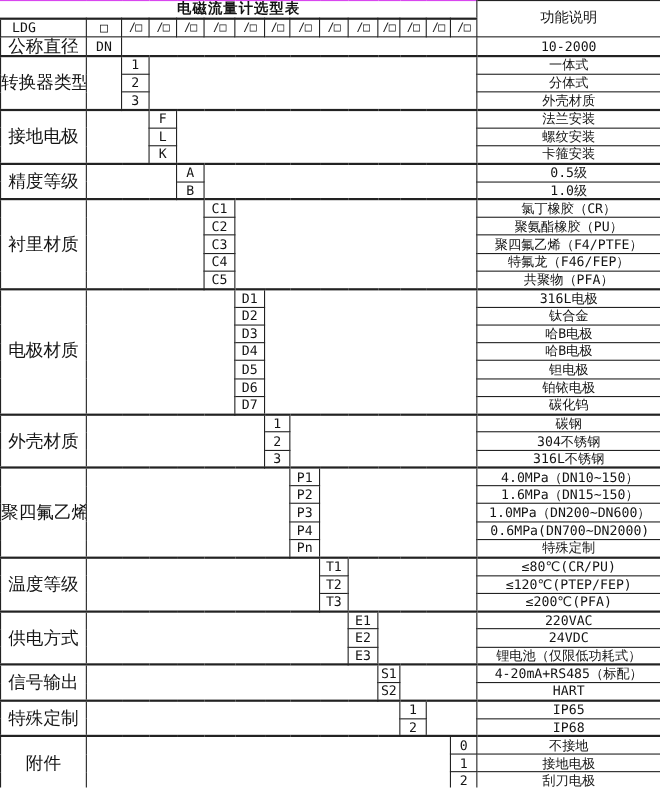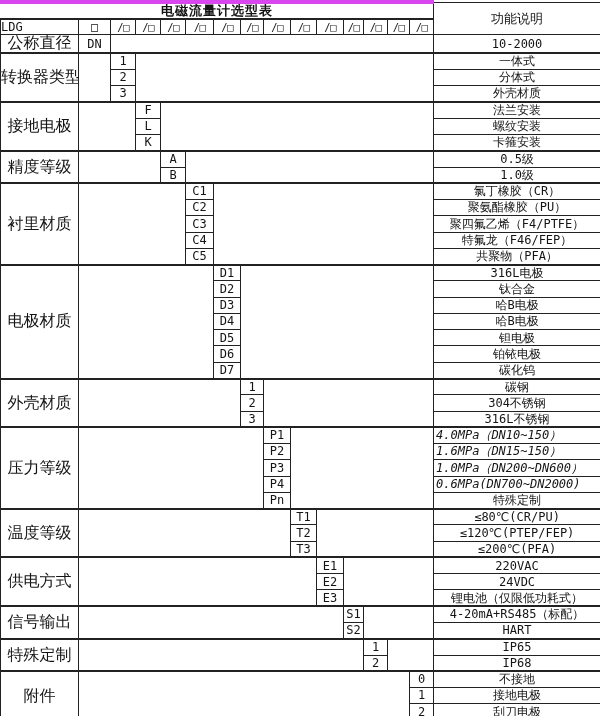--- a/index.html
+++ b/index.html
@@ -2,27 +2,27 @@
 <html><head>
 <meta charset="utf-8">
 <style>
   html,body{margin:0;padding:0;background:#fff;}
   body{width:600px;height:716px;overflow:hidden;
        font-family:"DejaVu Sans Mono","DejaVu Sans","Liberation Sans",sans-serif;color:#141414;}
   table{border-collapse:collapse;table-layout:fixed;width:600px;height:716px;background:#fff;}
   td{border:1px solid #222;padding:0;margin:0;text-align:center;vertical-align:middle;
      font-size:12px;line-height:1.05;white-space:nowrap;overflow:hidden;}
   tr{height:16.27px;}
-  .title{font-size:13px;border-top:4px solid #d946ef;border-left:1px solid #fff;
+  .title{font-size:13px;border-top:1px solid #d946ef;border-left:1px solid #fff;
          border-bottom:2px solid #222;font-weight:bold;letter-spacing:1px;}
   .fhead{font-size:13px;}
-  .ldg{text-align:left;}
+  .ldg{text-align:left;padding-left:10px;}
   .slot{font-size:10.5px;letter-spacing:-0.5px;}
   .lab{font-size:16px;}
-  .lt{text-align:left;padding-left:2px;font-style:italic;}
+  .lt{text-align:center;padding-left:2px;}
   tr.bf td{border-top:2px solid #222;}
 </style>
 </head>
 <body>
 
 <table>
 <colgroup>
   <col style="width:78px">
       <col style="width:32px">
       <col style="width:25px">
@@ -182,21 +182,21 @@
 <tr>
   <td class="code">2</td>
   <td class="desc">304不锈钢</td>
 </tr>
 <tr>
   <td class="code">3</td>
   <td class="desc">316L不锈钢</td>
 </tr>
 
 <tr class="bf">
-  <td class="lab" rowspan="5">压力等级</td>
+  <td class="lab" rowspan="5">聚四氟乙烯</td>
   <td class="emp" rowspan="5" colspan="7"></td>
   <td class="code">P1</td>
   <td class="emp" rowspan="5" colspan="6"></td>
   <td class="desc lt">4.0MPa（DN10~150）</td>
 </tr>
 <tr>
   <td class="code">P2</td>
   <td class="desc lt">1.6MPa（DN15~150）</td>
 </tr>
 <tr>

